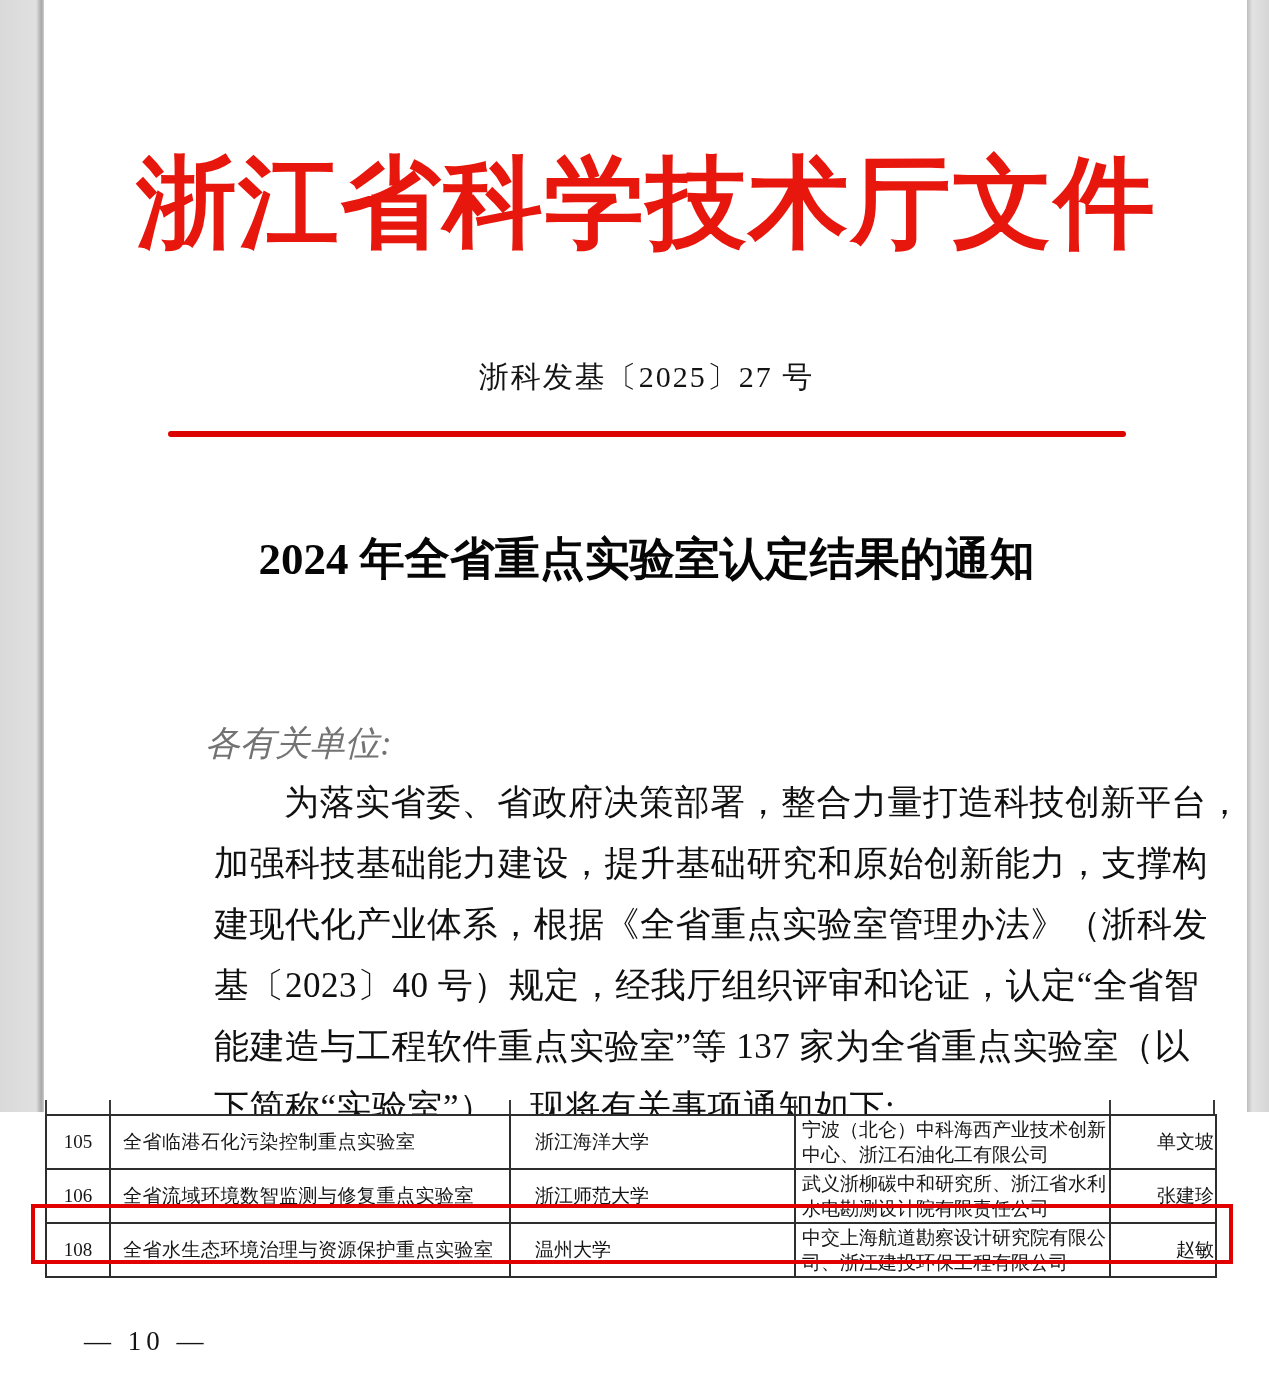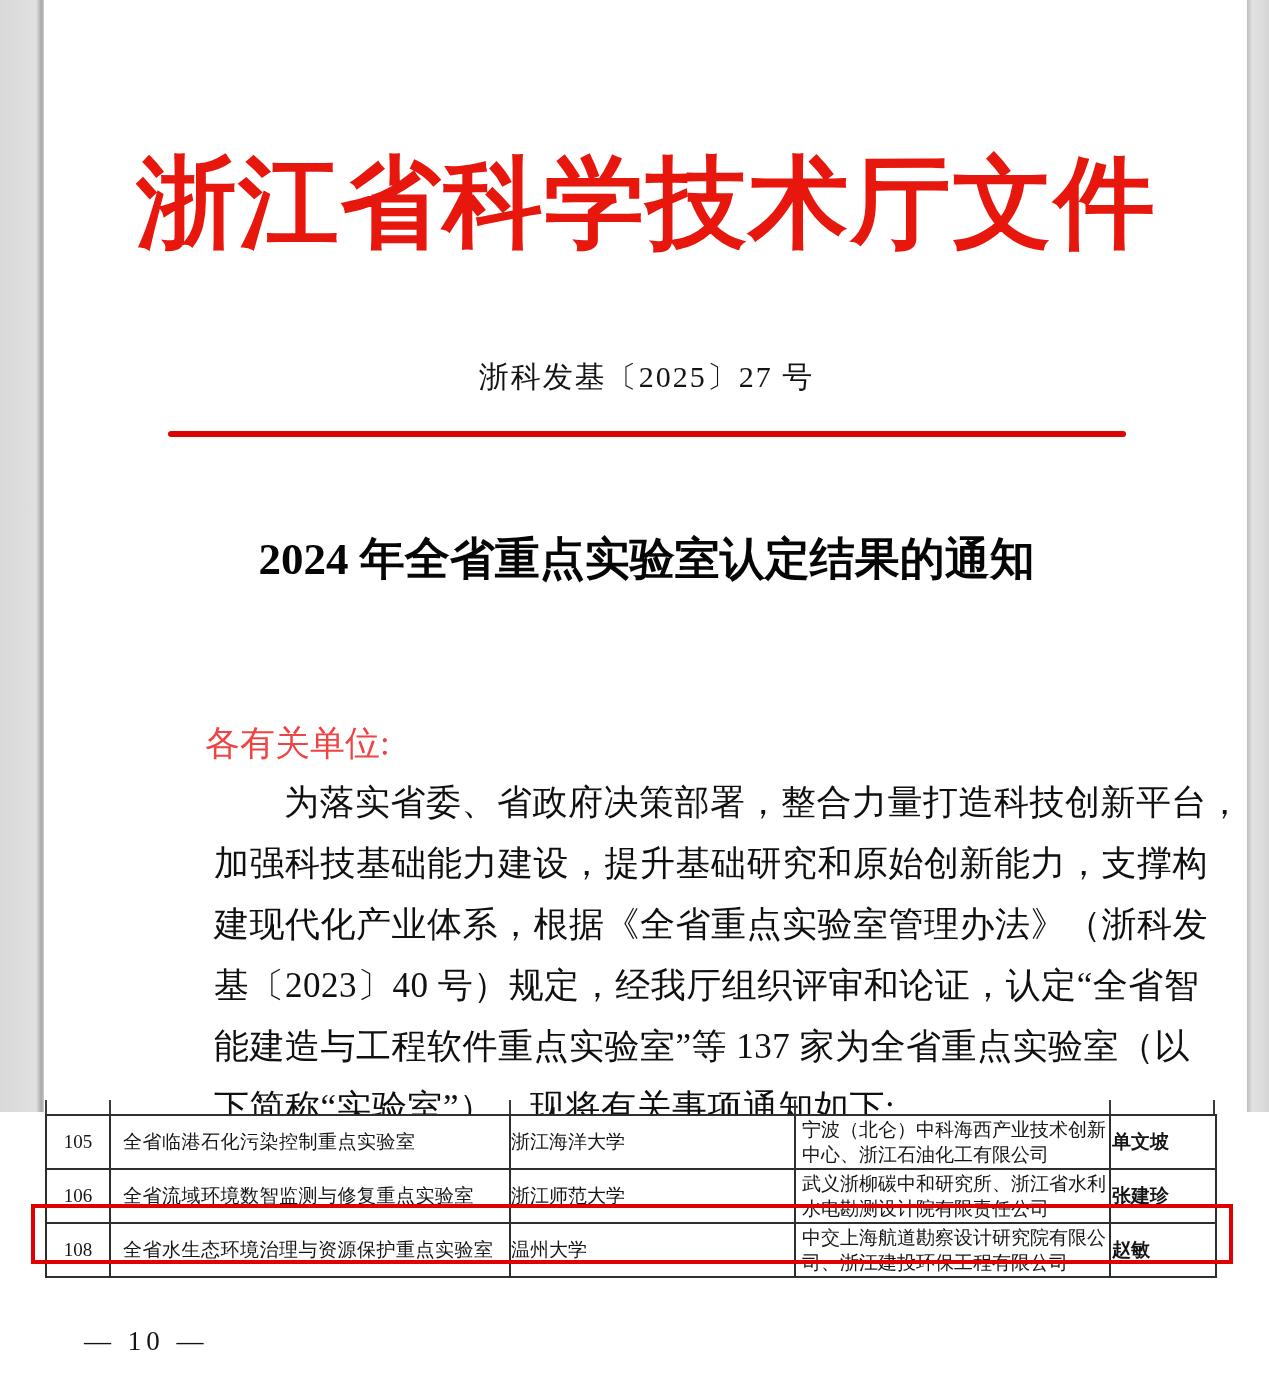--- a/index.html
+++ b/index.html
@@ -73,21 +73,22 @@
     font-size: 45px;
     font-weight: bold;
     line-height: 75px;
     color: #060606;
   }
   .salutation {
     position: absolute;
     left: 205px;
     top: 720px;
     font-size: 35px;
-    color: #ef4444;
+    color: #737373;
+    font-style: italic;
   }
   .body-text {
     position: absolute;
     left: 205px;
     top: 772px;
     width: 950px;
     color: #101010;
   }
   .body-line {
     font-size: 35px;
@@ -112,23 +113,23 @@
     border: 2px solid #2e2e2e;
     height: 48px;
     vertical-align: middle;
     font-size: 19px;
     color: #151515;
     box-sizing: border-box;
     overflow: hidden;
   }
   .lab-table td.c-no { text-align: center; }
   .lab-table td.c-lab { padding-left: 12px; letter-spacing: 0.5px; }
-  .lab-table td.c-inst { padding-left: 0; }
+  .lab-table td.c-inst { padding-left: 24px; }
   .lab-table td.c-part { padding: 1px 2px 1px 6px; line-height: 25px; }
-  .lab-table td.c-dir { text-align: left; font-weight: bold; }
+  .lab-table td.c-dir { text-align: right; }
   
   .stub {
     position: absolute;
     top: 1100px;
     width: 2px;
     height: 14px;
     background: #3a3a3a;
   }
   .highlight-box {
     position: absolute;

